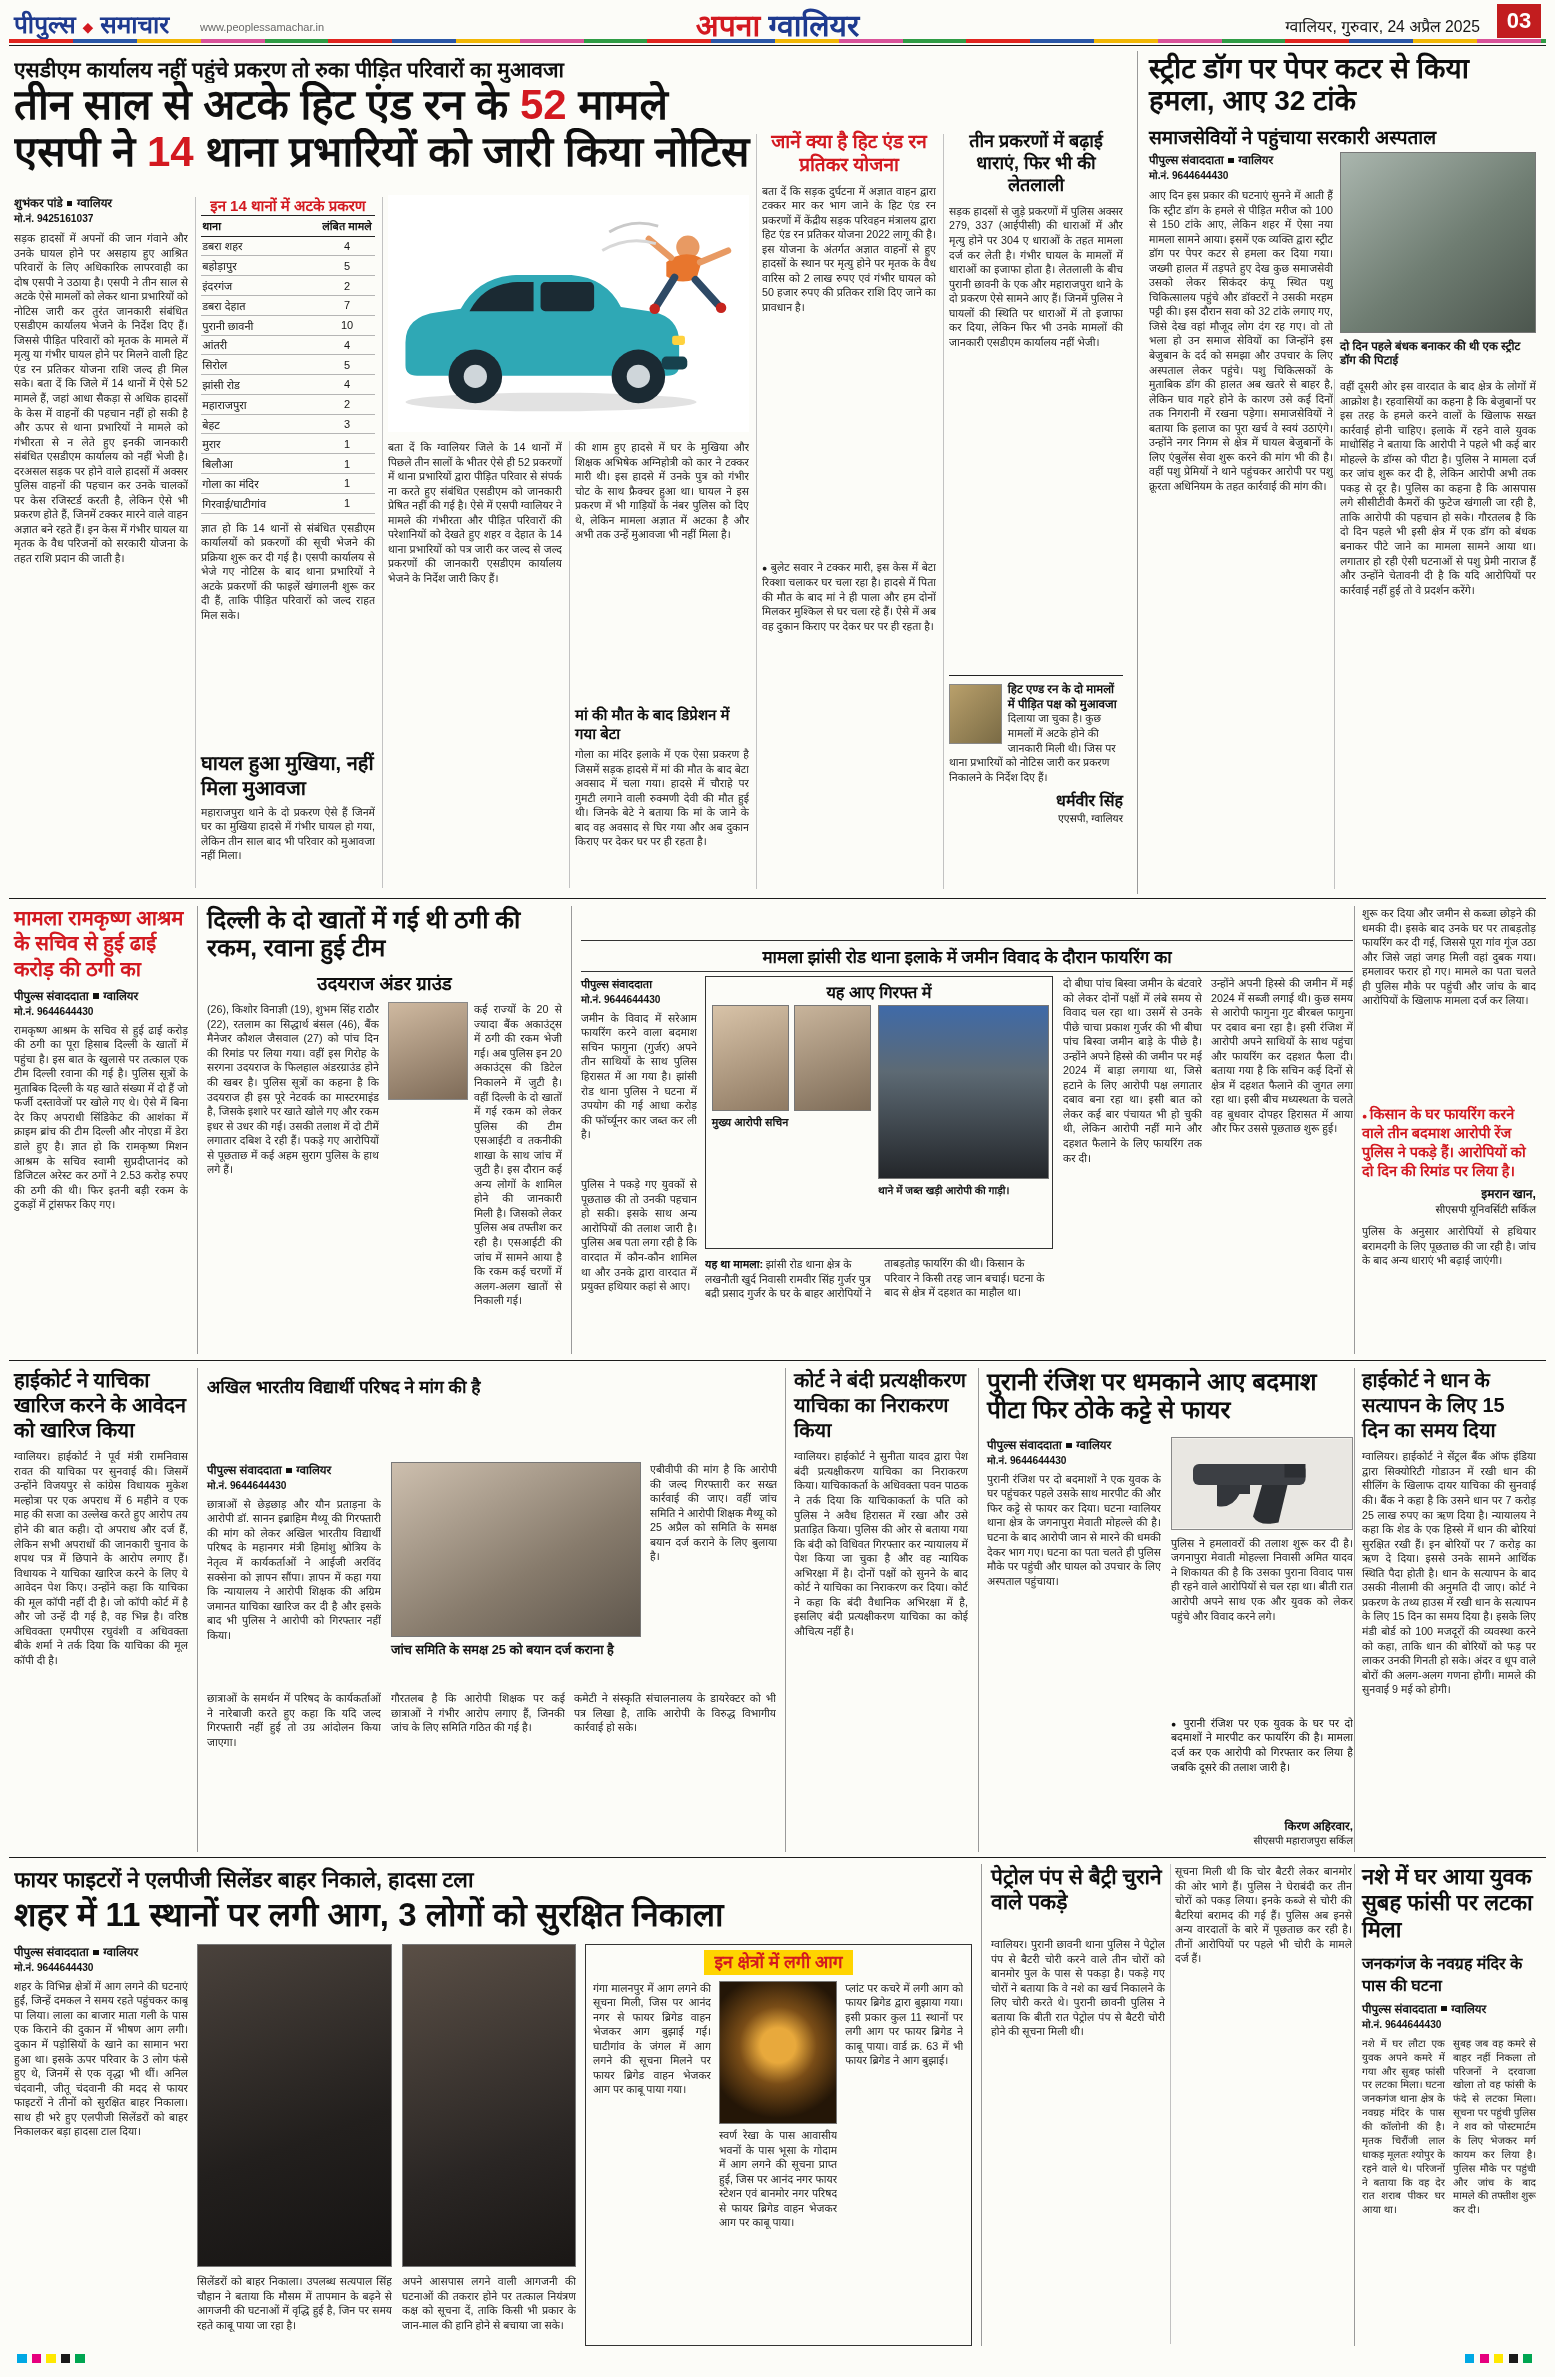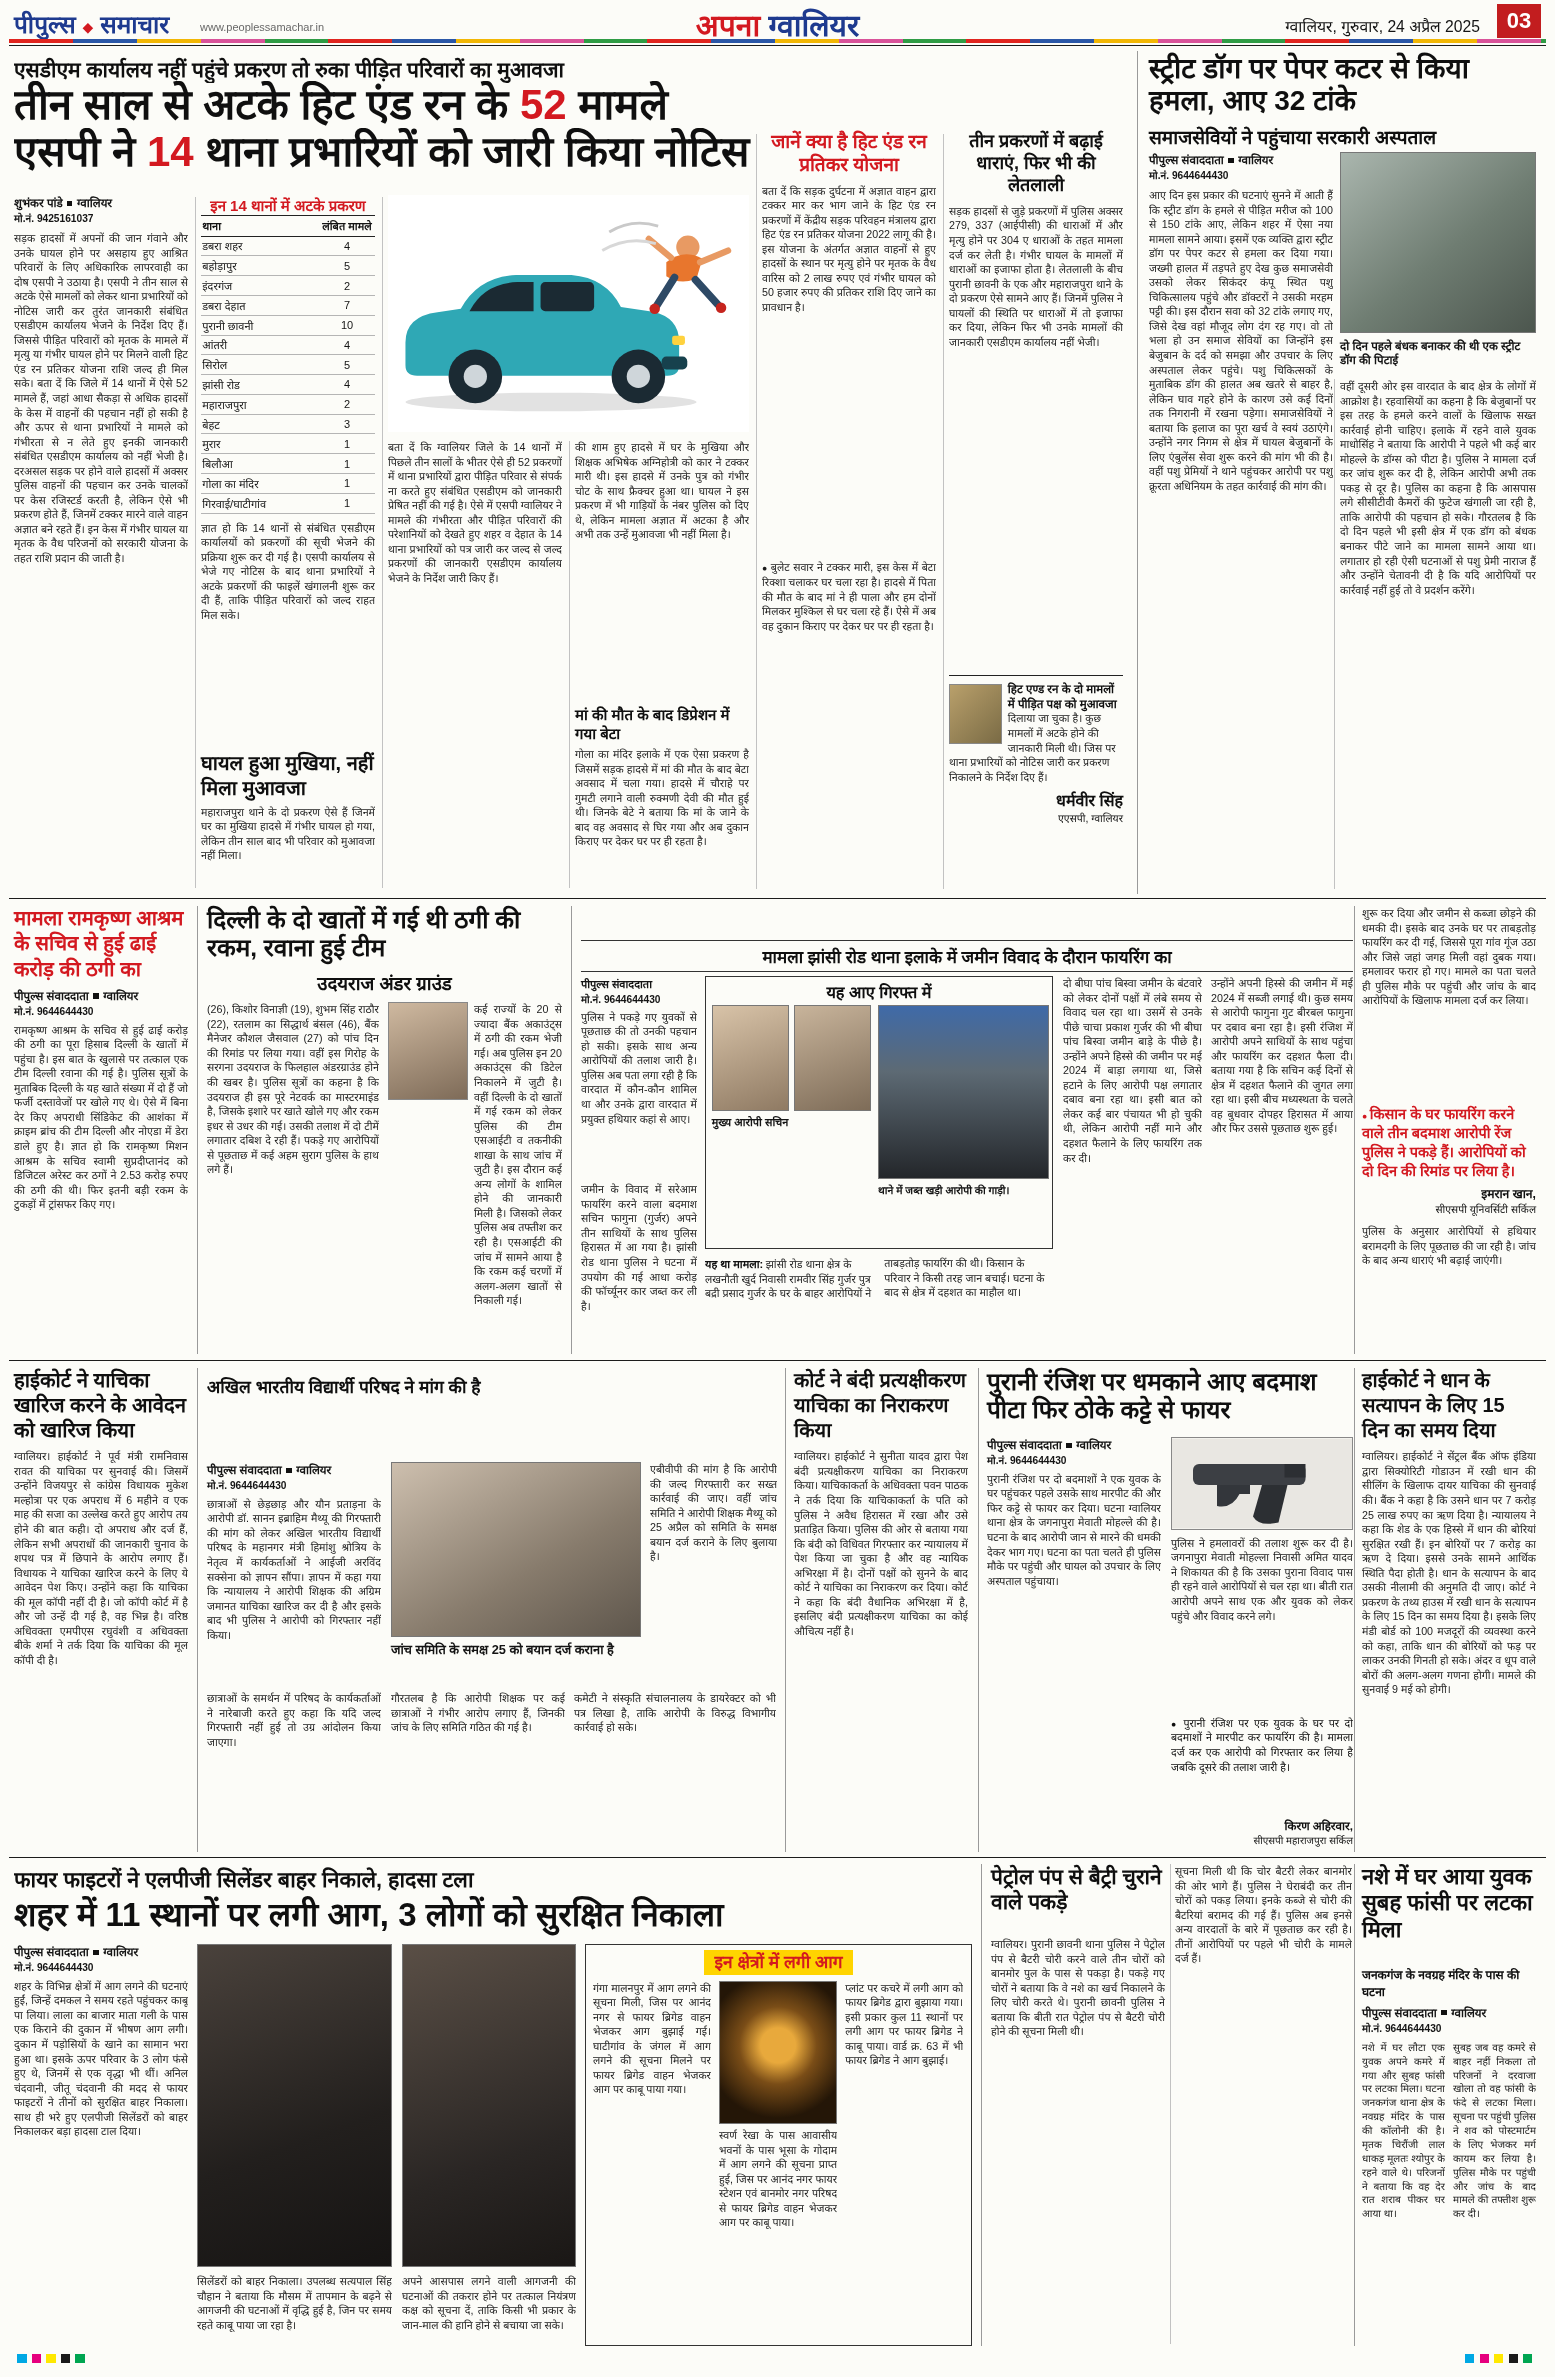--- a/index.html
+++ b/index.html
@@ -237,22 +237,22 @@
         <div class="bt">कई राज्यों के 20 से ज्यादा बैंक अकाउंट्स में ठगी की रकम भेजी गई। अब पुलिस इन 20 अकाउंट्स की डिटेल निकालने में जुटी है। वहीं दिल्ली के दो खातों में गई रकम को लेकर पुलिस की टीम एसआईटी व तकनीकी शाखा के साथ जांच में जुटी है। इस दौरान कई अन्य लोगों के शामिल होने की जानकारी मिली है। जिसको लेकर पुलिस अब तफ्तीश कर रही है। एसआईटी की जांच में सामने आया है कि रकम कई चरणों में अलग-अलग खातों से निकाली गई।</div>
       </div>
     </div>
   </div>
   <div class="vr" style="left:571px;top:906px;height:448px"></div>
 
   <div class="abs hl center" style="left:581px;top:940px;width:772px;font-size:17px;border-top:0.9px solid #333;border-bottom:0.9px solid #333;padding:3.5px 0">मामला झांसी रोड थाना इलाके में जमीन विवाद के दौरान फायरिंग का</div>
   <div class="abs" style="left:581px;top:976px;width:116px;height:377px">
     <div class="byline-row" style="font-size:11px">पीपुल्स संवाददाता</div>
     <div class="by-phone">मो.नं. 9644644430</div>
+    <div class="bt" style="margin-top:4.6px;height:163px">जमीन के विवाद में सरेआम फायरिंग करने वाला बदमाश सचिन फागुना (गुर्जर) अपने तीन साथियों के साथ पुलिस हिरासत में आ गया है। झांसी रोड थाना पुलिस ने घटना में उपयोग की गई आधा करोड़ की फॉर्च्यूनर कार जब्त कर ली है।</div>
     <div class="bt" style="margin-top:3.5px;height:168px">पुलिस ने पकड़े गए युवकों से पूछताछ की तो उनकी पहचान हो सकी। इसके साथ अन्य आरोपियों की तलाश जारी है। पुलिस अब पता लगा रही है कि वारदात में कौन-कौन शामिल था और उनके द्वारा वारदात में प्रयुक्त हथियार कहां से आए।</div>
-    <div class="bt" style="margin-top:4.6px;height:163px">जमीन के विवाद में सरेआम फायरिंग करने वाला बदमाश सचिन फागुना (गुर्जर) अपने तीन साथियों के साथ पुलिस हिरासत में आ गया है। झांसी रोड थाना पुलिस ने घटना में उपयोग की गई आधा करोड़ की फॉर्च्यूनर कार जब्त कर ली है।</div>
   </div>
   <div class="abs boxed" style="left:705px;top:976px;width:348px;height:273px">
     <div class="hl center" style="font-size:16.3px;margin-top:3.5px">यह आए गिरफ्त में</div>
     <div class="photo" style="left:5.8px;top:28px;width:77px;height:106px;background:linear-gradient(160deg,#d8c3a8,#8f7a63)"></div>
     <div class="photo" style="left:88px;top:28px;width:77px;height:106px;background:linear-gradient(160deg,#c8b49b,#7e6c58)"></div>
     <div class="photo" style="left:172px;top:28px;width:171px;height:174px;background:linear-gradient(180deg,#3f6aa8 0%,#5d6a74 38%,#23262a 100%)"></div>
     <div class="abs cap" style="left:5.8px;top:139px;width:159px;font-size:11px">मुख्य आरोपी सचिन</div>
     <div class="abs cap" style="left:172px;top:207px;width:171px;font-size:10.5px">थाने में जब्त खड़ी आरोपी की गाड़ी।</div>
   </div>
   <div class="abs" style="left:705px;top:1256px;width:348px;height:98px;overflow:hidden;column-count:2;column-gap:10.5px">
@@ -372,21 +372,21 @@
   <div class="abs" style="left:991px;top:1864px;width:360px;height:482px">
     <div class="hl" style="width:174px;font-size:21px;line-height:1.2">पेट्रोल पंप से बैट्री चुराने वाले पकड़े</div>
     <div class="abs bt" style="left:0;top:73px;width:174px;height:407px">ग्वालियर। पुरानी छावनी थाना पुलिस ने पेट्रोल पंप से बैटरी चोरी करने वाले तीन चोरों को बानमोर पुल के पास से पकड़ा है। पकड़े गए चोरों ने बताया कि वे नशे का खर्च निकालने के लिए चोरी करते थे। पुरानी छावनी पुलिस ने बताया कि बीती रात पेट्रोल पंप से बैटरी चोरी होने की सूचना मिली थी।</div>
     <div class="abs bt" style="left:184px;top:0;width:177px;height:480px">सूचना मिली थी कि चोर बैटरी लेकर बानमोर की ओर भागे हैं। पुलिस ने घेराबंदी कर तीन चोरों को पकड़ लिया। इनके कब्जे से चोरी की बैटरियां बरामद की गई हैं। पुलिस अब इनसे अन्य वारदातों के बारे में पूछताछ कर रही है। तीनों आरोपियों पर पहले भी चोरी के मामले दर्ज हैं।</div>
     <div class="vrl" style="left:179px;top:0;height:480px"></div>
   </div>
   <div class="vr" style="left:1354px;top:1864px;height:482px"></div>
 
   <div class="abs" style="left:1362px;top:1864px;width:174px;height:482px">
     <div class="hl" style="font-size:22px;line-height:1.2">नशे में घर आया युवक सुबह फांसी पर लटका मिला</div>
-    <div class="hl" style="font-size:12px;margin-top:23px">जनकगंज के नवग्रह मंदिर के पास की घटना</div>
+    <div class="hl" style="font-size:16px;margin-top:9px">जनकगंज के नवग्रह मंदिर के पास की घटना</div>
     <div class="byline-row" style="margin-top:4.6px">
       <span>पीपुल्स संवाददाता</span><span class="dot"></span><span>ग्वालियर</span>
     </div>
     <div class="by-phone">मो.नं. 9644644430</div>
     <div style="margin-top:5.8px;height:325px;overflow:hidden;column-count:2;column-gap:8.1px">
       <p class="bt" style="font-size:10.2px">नशे में घर लौटा एक युवक अपने कमरे में गया और सुबह फांसी पर लटका मिला। घटना जनकगंज थाना क्षेत्र के नवग्रह मंदिर के पास की कॉलोनी की है। मृतक चिरौंजी लाल धाकड़ मूलतः श्योपुर के रहने वाले थे। परिजनों ने बताया कि वह देर रात शराब पीकर घर आया था।</p>
       <p class="bt" style="font-size:10.2px">सुबह जब वह कमरे से बाहर नहीं निकला तो परिजनों ने दरवाजा खोला तो वह फांसी के फंदे से लटका मिला। सूचना पर पहुंची पुलिस ने शव को पोस्टमार्टम के लिए भेजकर मर्ग कायम कर लिया है। पुलिस मौके पर पहुंची और जांच के बाद मामले की तफ्तीश शुरू कर दी।</p>
     </div>
   </div>
 

